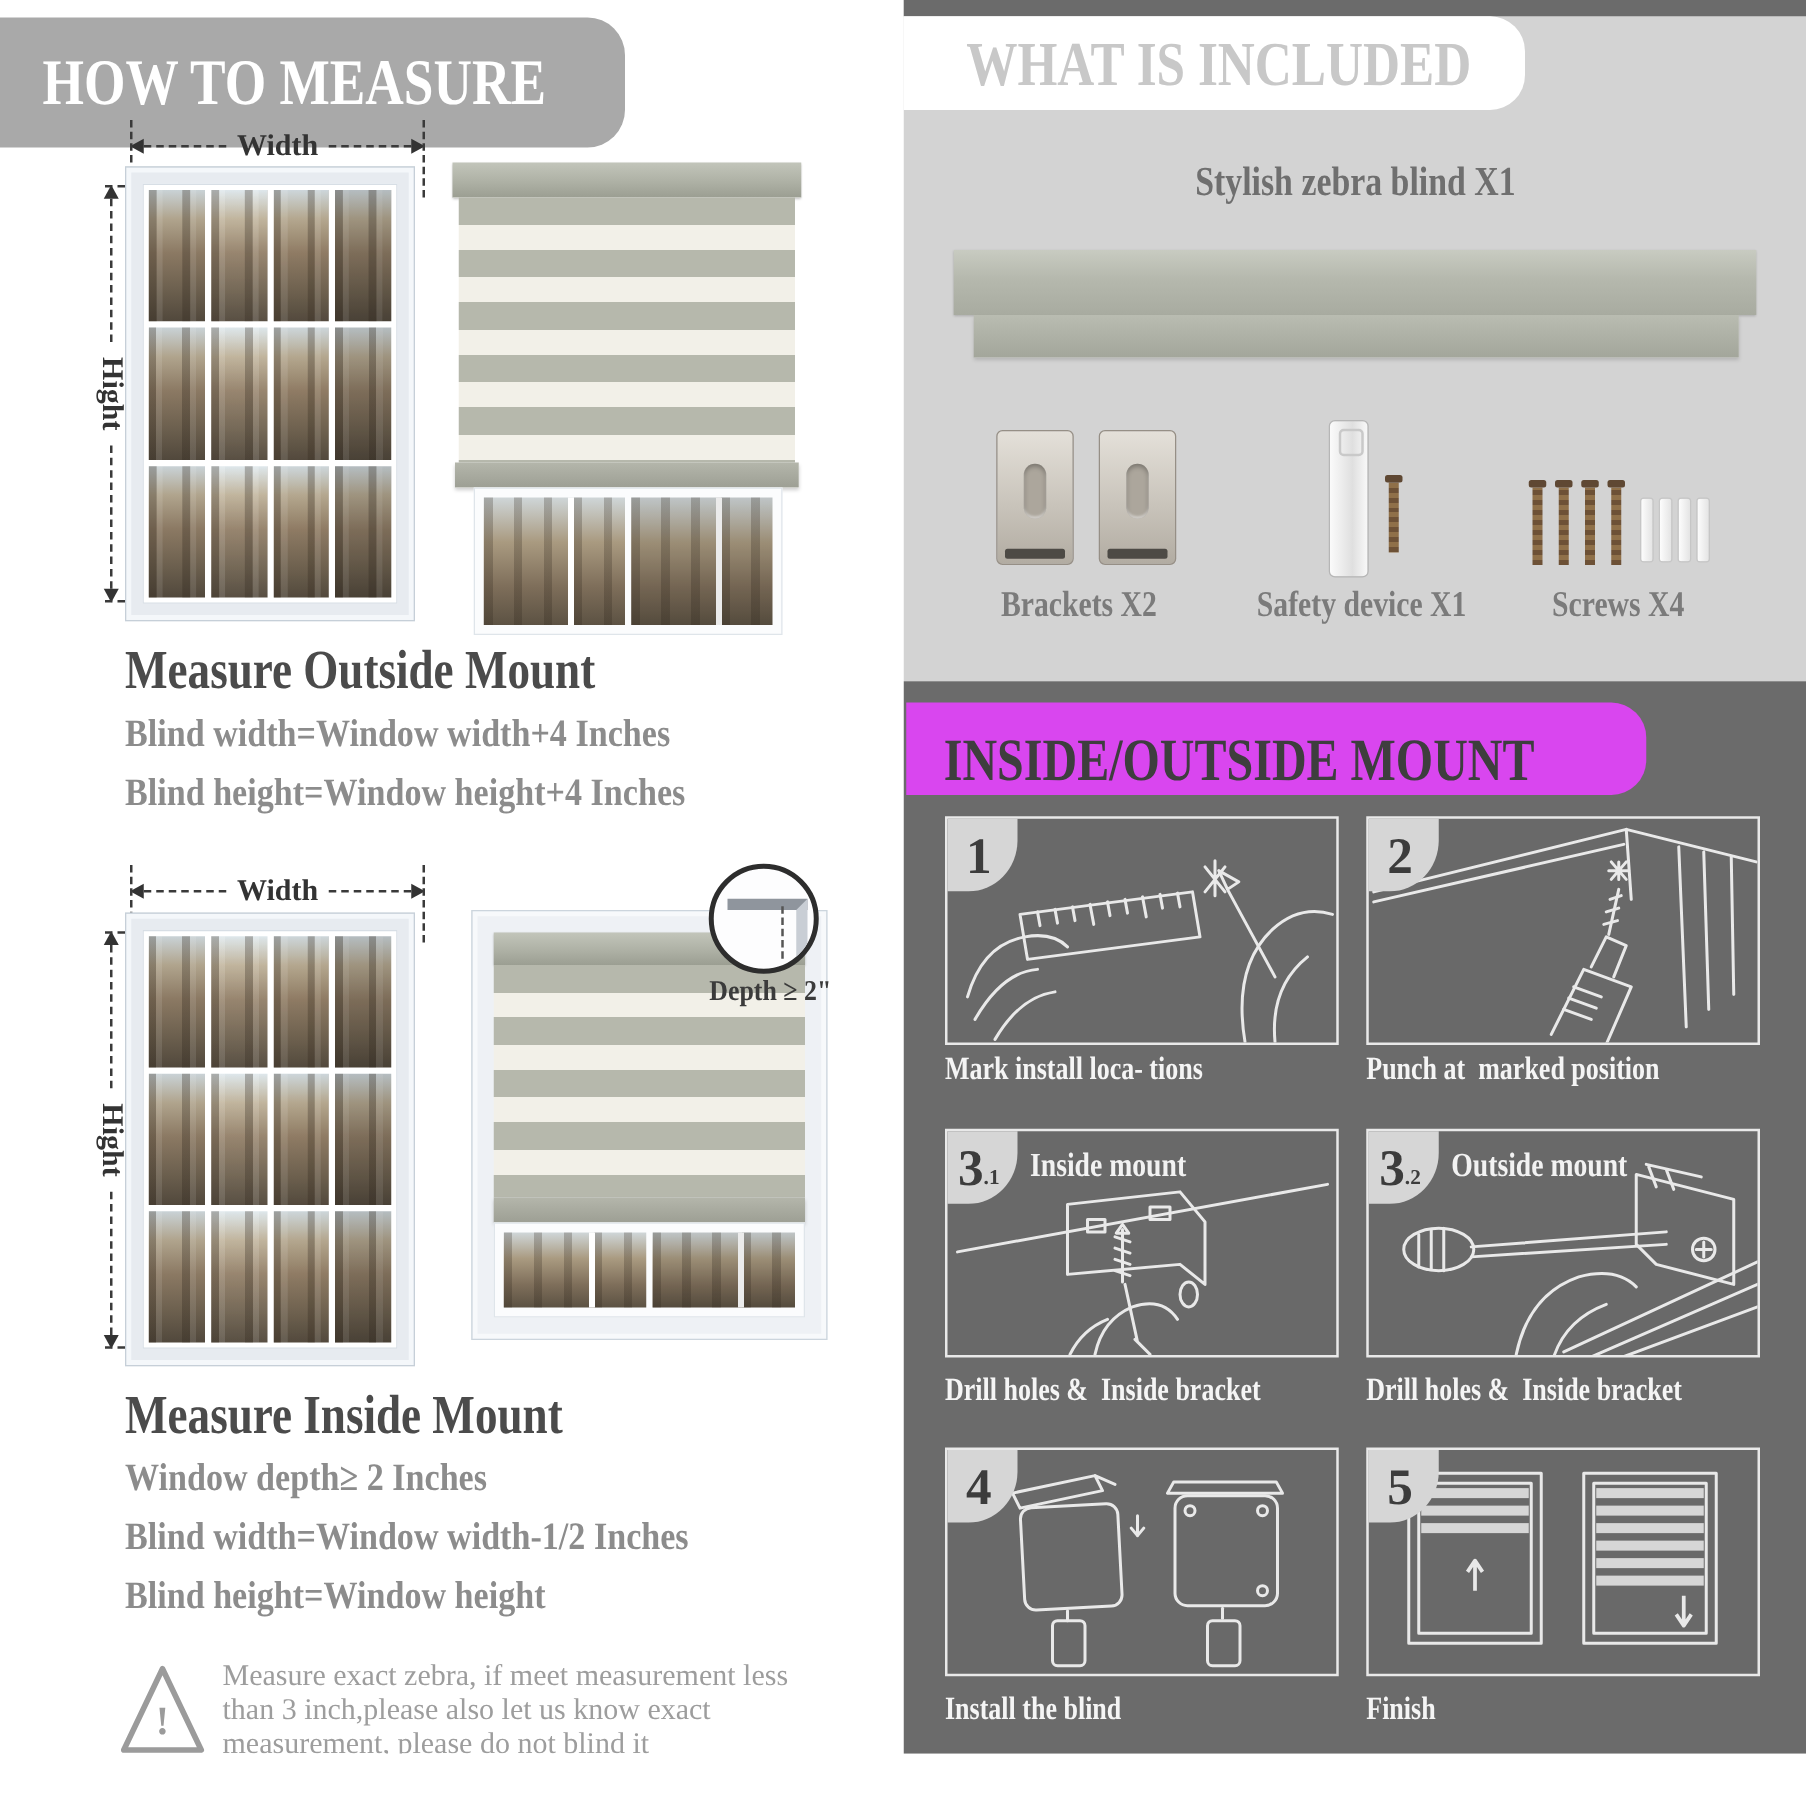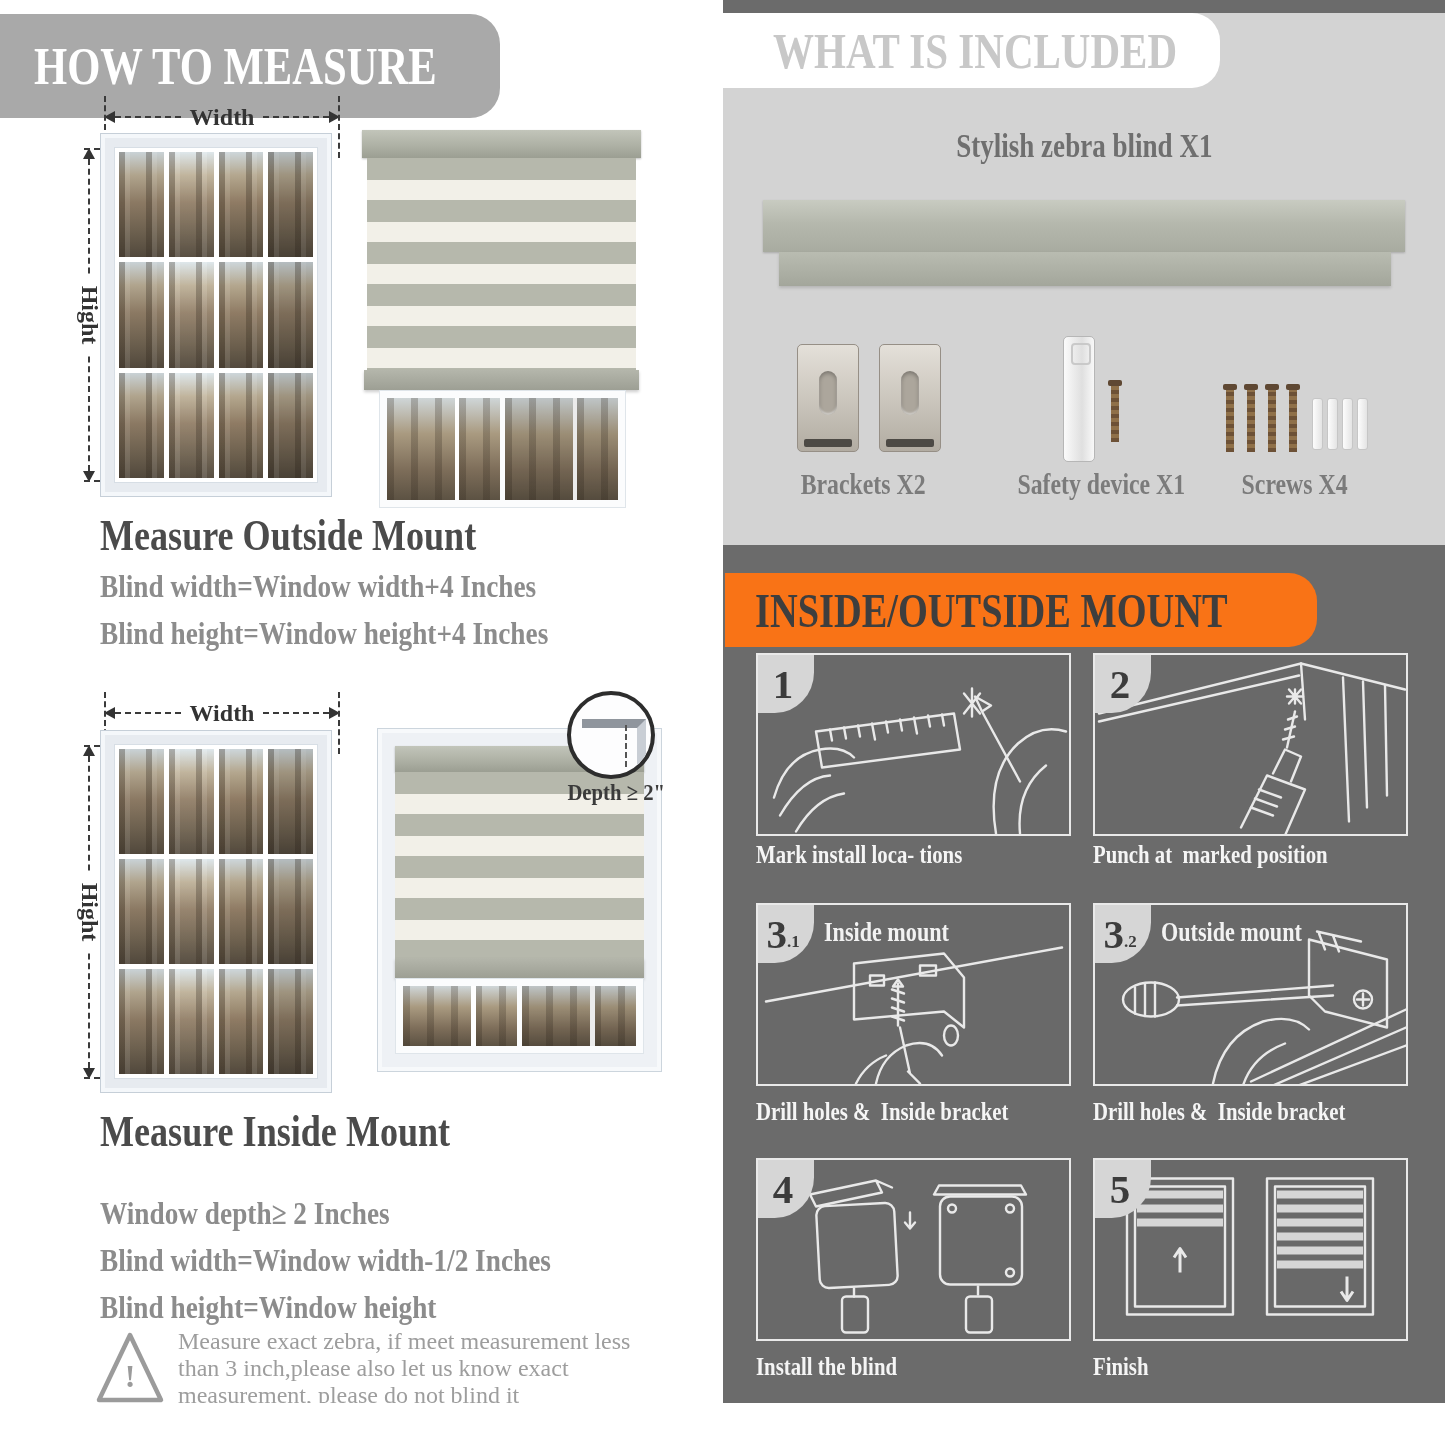--- a/index.html
+++ b/index.html
@@ -87,21 +87,21 @@
      background:linear-gradient(90deg,rgba(255,255,255,.9),rgba(230,230,230,.65) 60%,rgba(255,255,255,.85));position:absolute;}
   .safety::before{content:"";position:absolute;left:7px;top:6px;width:16px;height:18px;border-radius:4px;border:2px solid #c9c9c9;}
   .screw{position:absolute;width:8px;
      background:repeating-linear-gradient(0deg,#6d5136 0 4px,#8f7049 4px 8px);}
   .screw::before{content:"";position:absolute;left:-3px;top:-6px;width:14px;height:6px;background:#5f4833;border-radius:2px;}
   .anchor{position:absolute;width:11px;border-radius:3px;border:1px solid #c6c6c6;box-sizing:border-box;
      background:linear-gradient(90deg,rgba(255,255,255,.95),rgba(235,235,235,.7));}
   .item-lbl{position:absolute;top:468px;font-weight:bold;font-size:29px;color:#7b7b7b;text-align:center;}
 
   .sec-mount{left:723px;top:545px;width:722px;height:900px;background:#6b6b6b;}
-  .h2-box{left:2px;top:28px;width:592px;height:74px;background:#f97316;border-radius:0 28px 28px 0;display:flex;align-items:center;}
+  .h2-box{left:2px;top:17px;width:592px;height:74px;background:#d946ef;border-radius:0 28px 28px 0;display:flex;align-items:flex-end;}
   .h2-box span{color:#3e3e3e;font-size:48px;font-weight:bold;margin-left:30px;}
   .panel{position:absolute;width:315px;height:183px;border:2px solid #e9e9e9;box-sizing:border-box;background:#696969;}
   .panel svg{display:block;width:100%;height:100%;}
   .badge{position:absolute;left:0;top:0;width:56px;height:58px;border-radius:0 0 70% 0;background:#d6d6d6;
      color:#3c3c3c;font-weight:bold;font-size:41px;display:flex;align-items:center;justify-content:center;padding-right:6px;box-sizing:border-box;}
   .badge .sub{font-size:17px;margin-top:16px;}
   .panel-lbl{position:absolute;left:66px;top:12px;color:#f2f2f2;font-weight:bold;font-size:27px;
      transform:scaleX(.82);transform-origin:left top;white-space:pre;}
   .caption{position:absolute;color:#f5f5f5;font-weight:bold;font-size:26px;transform:scaleX(.8);transform-origin:left center;white-space:pre;}
 </style>
@@ -228,21 +228,21 @@
     <div class="mag-corner"></div>
     <div class="mag-dash"></div>
   </div>
   <div class="abs depth-lbl" style="left:554px;top:780px;width:124px;">
     <span class="cond-c" style="transform:scaleX(.9);">Depth ≥ 2"</span>
   </div>
 
   <div class="abs sec-title" style="left:100px;top:1106px;">
     <span class="cond">Measure Inside Mount</span>
   </div>
-  <div class="abs formula" style="left:100px;top:1158px;margin-top:32px;">
+  <div class="abs formula" style="left:100px;top:1158px;">
     <div><span class="cond">Window depth≥ 2 Inches</span></div>
     <div><span class="cond">Blind width=Window width-1/2 Inches</span></div>
     <div><span class="cond">Blind height=Window height</span></div>
   </div>
 
   <div class="abs" style="left:94px;top:1328px;width:72px;height:84px;">
     <svg class="warn-tri" viewBox="0 0 72 80">
       <path d="M36 7 L67 72 H5 Z" fill="none" stroke="#9b9b9b" stroke-width="4.5" stroke-linejoin="round"></path>
     </svg>
     <span class="abs" style="left:0;right:0;top:30px;text-align:center;font-size:32px;font-weight:bold;color:#9b9b9b;">!</span>
@@ -281,21 +281,21 @@
       <div class="screw" style="left:545px;top:390px;height:62px;"></div>
       <div class="screw" style="left:566px;top:390px;height:62px;"></div>
       <div class="anchor" style="left:589px;top:398px;height:52px;"></div>
       <div class="anchor" style="left:604px;top:398px;height:52px;"></div>
       <div class="anchor" style="left:619px;top:398px;height:52px;"></div>
       <div class="anchor" style="left:634px;top:398px;height:52px;"></div>
     </div>
 
     <div class="item-lbl" style="left:40px;width:200px;">
       <span class="cond-c">Brackets X2</span></div>
-    <div class="item-lbl" style="left:268px;width:220px;">
+    <div class="item-lbl" style="left:256px;width:220px;">
       <span class="cond-c">Safety device X1</span></div>
     <div class="item-lbl" style="left:482px;width:180px;">
       <span class="cond-c">Screws X4</span></div>
   </div>
 
   <div class="abs sec-mount">
     <div class="abs h2-box">
       <span class="cond" style="transform:scaleX(.8);">INSIDE/OUTSIDE MOUNT</span>
     </div>
 

